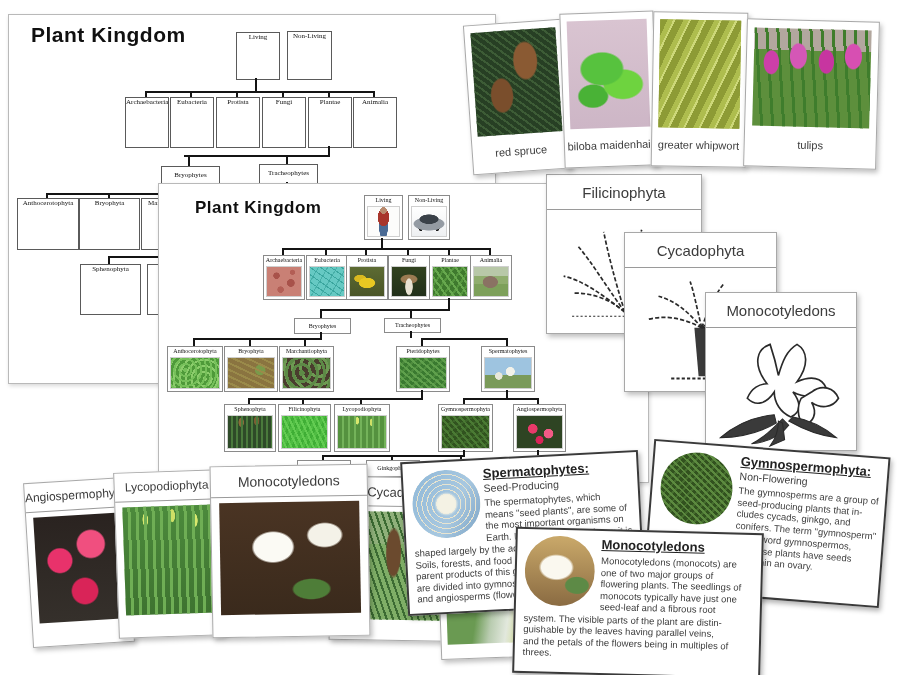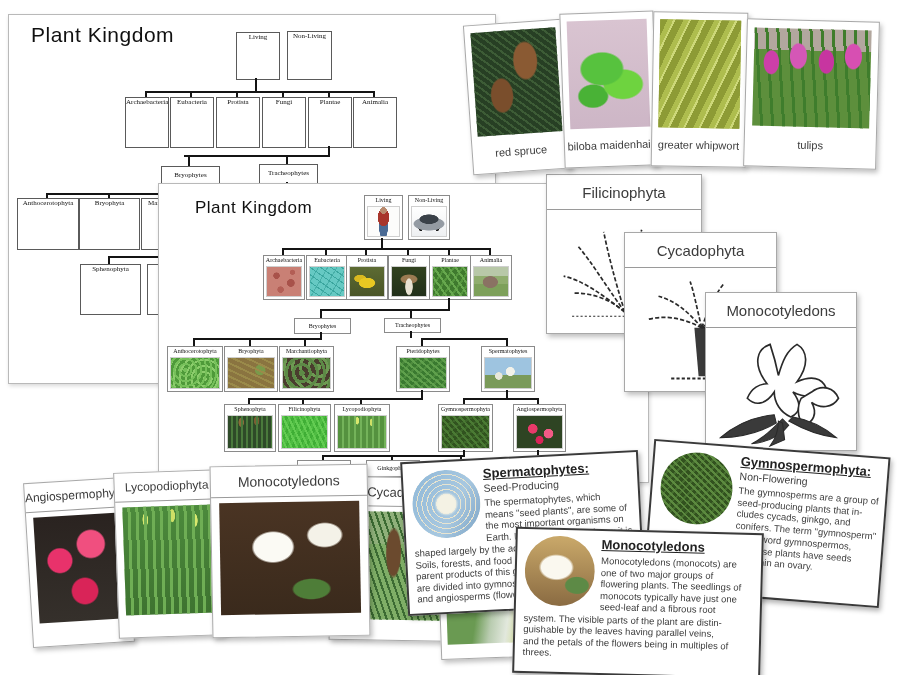--- a/index.html
+++ b/index.html
@@ -1,21 +1,21 @@
 <!DOCTYPE html>
 <html><head>
 <meta charset="utf-8">
 <style>
   html,body{margin:0;padding:0;background:#fff;}
   .stage{position:relative;width:900px;height:675px;background:#fff;overflow:hidden;
          font-family:"Liberation Sans",sans-serif;}
   
   .chart{position:absolute;background:#fff;border:1px solid #b9b9b9;
          box-shadow:1px 2px 4px rgba(0,0,0,.15);}
-  .chart-title{position:absolute;font-weight:normal;color:#101010;letter-spacing:.5px;
+  .chart-title{position:absolute;font-weight:bold;color:#101010;letter-spacing:.5px;
          font-family:"Liberation Sans",sans-serif;}
   .obox{position:absolute;background:#fff;border:1px solid #5a5a5a;text-align:center;}
   .cbox{position:absolute;background:#fff;border:1px solid #8a8a8a;text-align:center;}
   .ob-l{display:block;font-family:"Liberation Serif",serif;color:#111;line-height:1.1;
         padding-top:1px;white-space:nowrap;overflow:hidden;}
   .f7 .ob-l{font-size:7px;} .f6 .ob-l{font-size:6px;}
   .tb{display:flex;align-items:center;justify-content:center;}
   .tb .ob-l{padding-top:0;}
   .ln{position:absolute;background:#141414;}
   .photo{position:absolute;left:2px;right:2px;top:10px;bottom:2px;border:1px solid #cfcfcf;}

